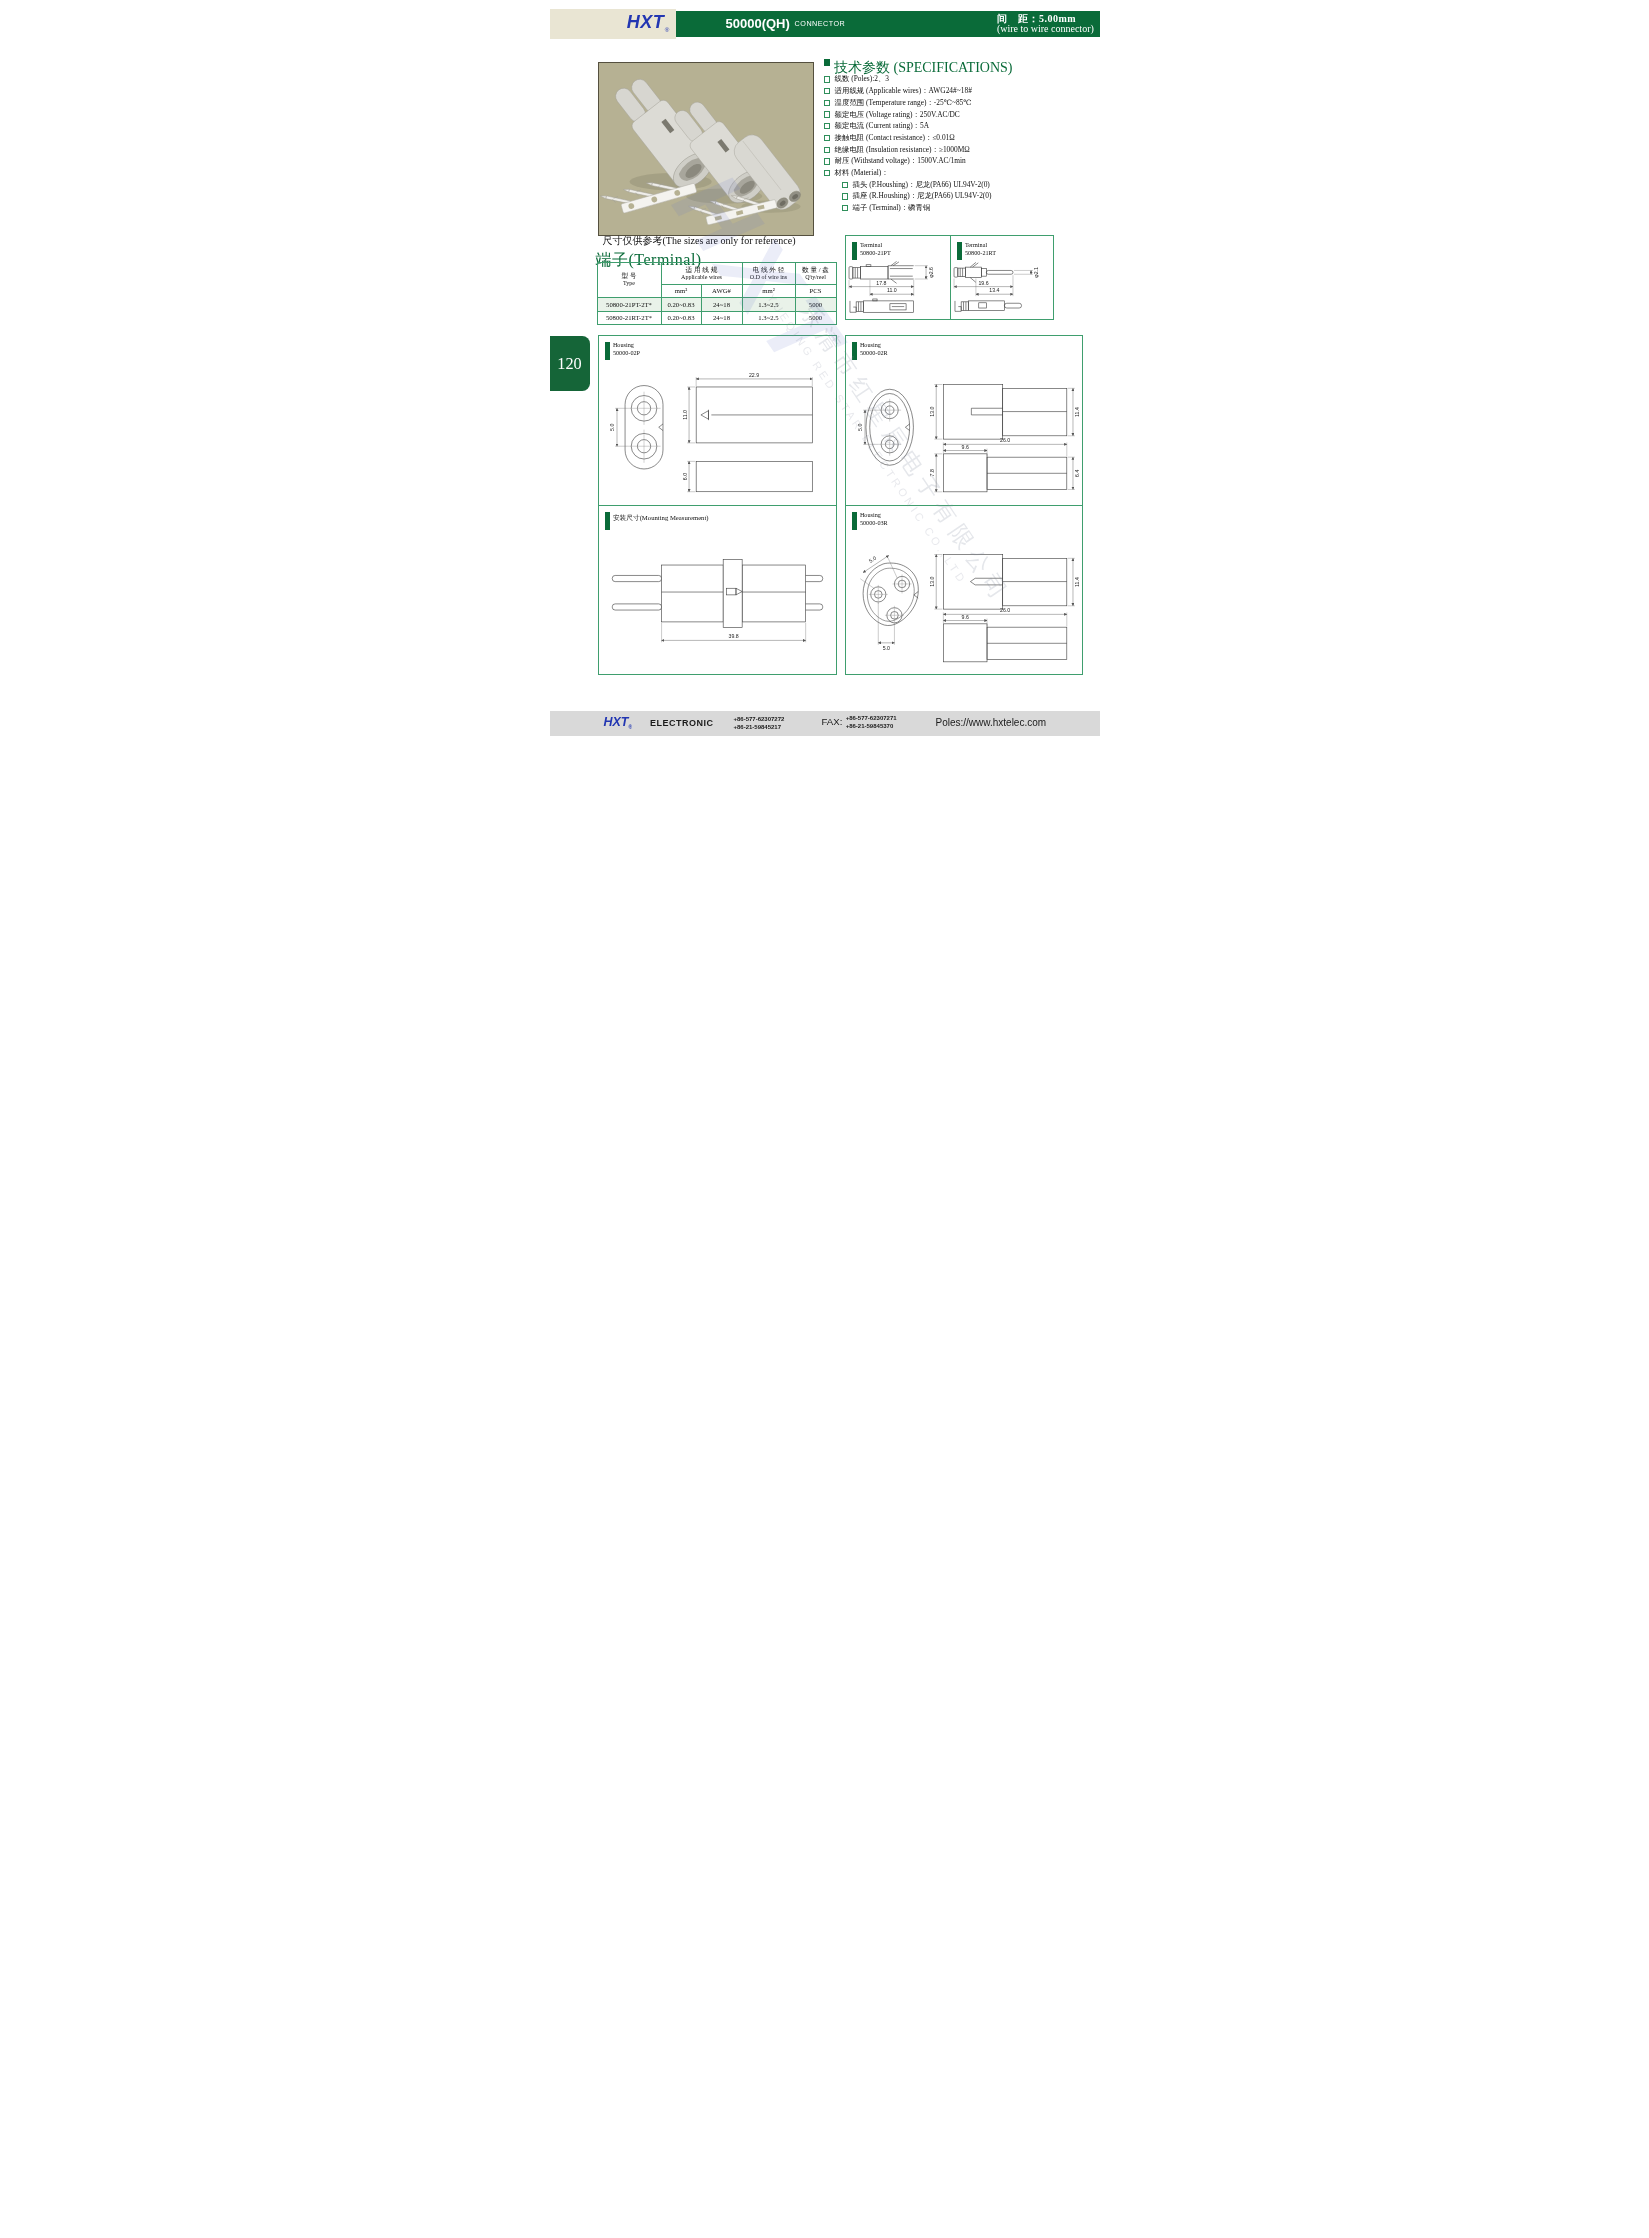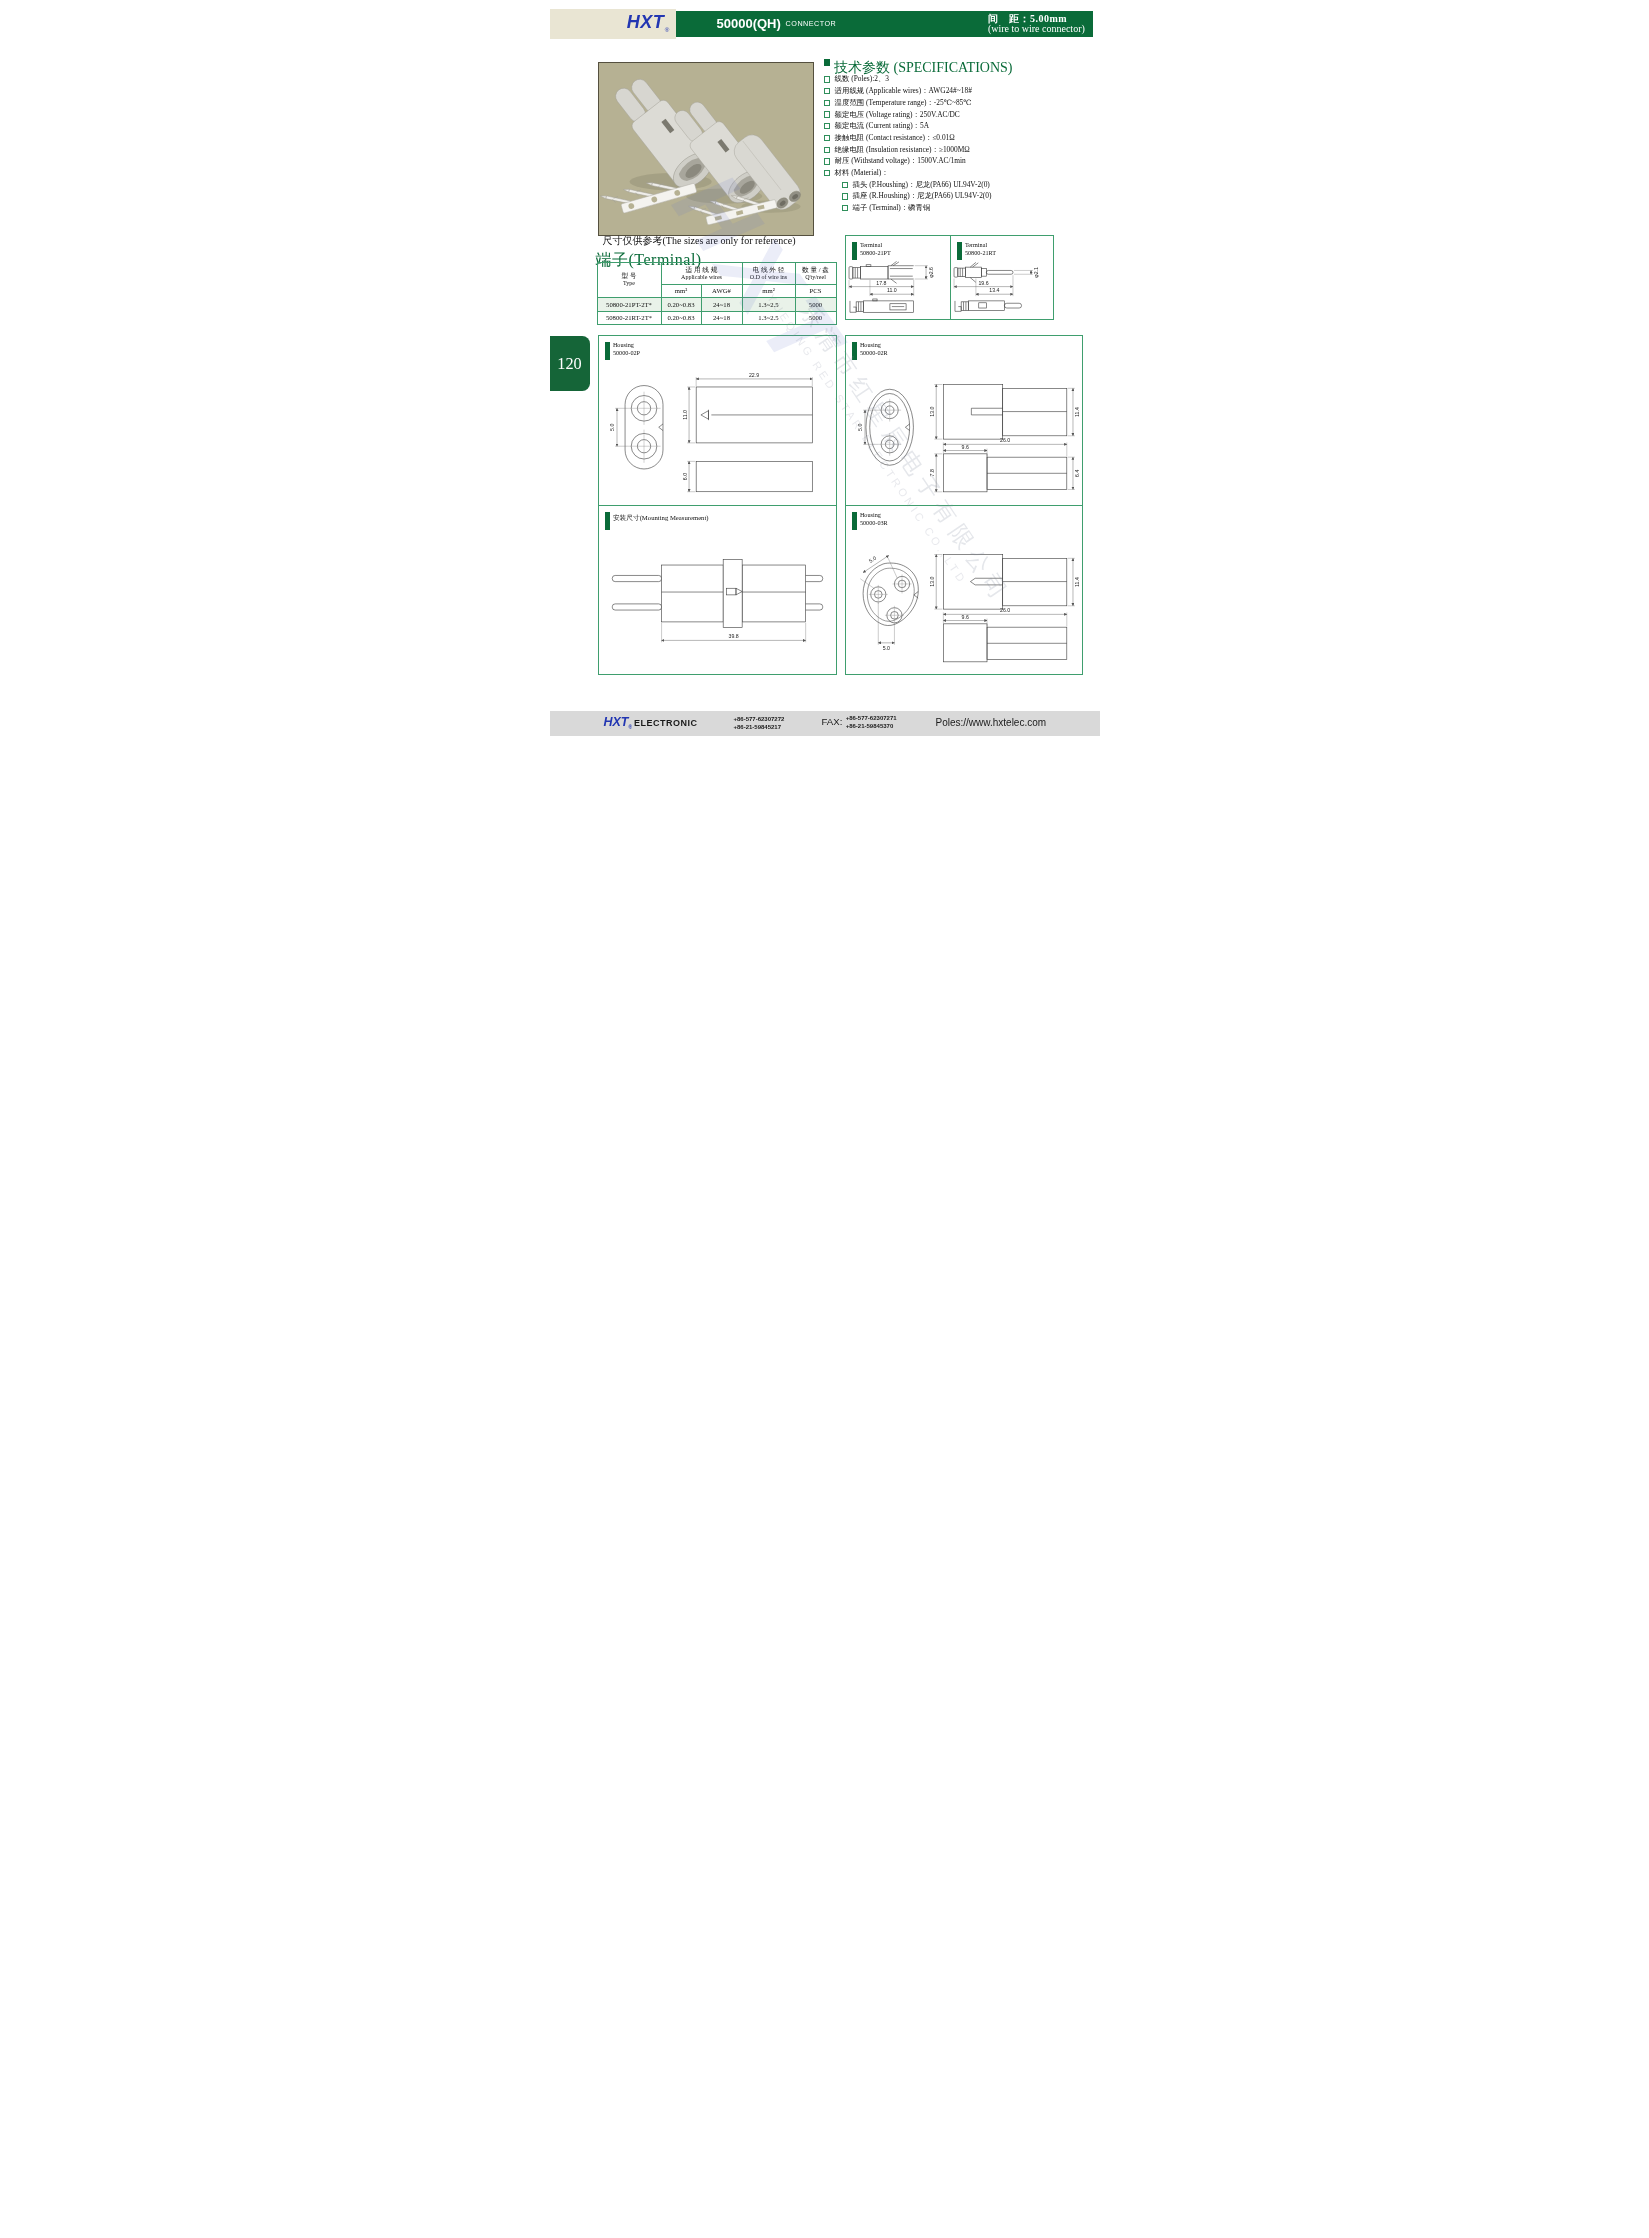--- a/index.html
+++ b/index.html
@@ -5,21 +5,21 @@
   html,body{margin:0;padding:0;background:#ffffff;}
   #page{position:relative;width:550px;height:746px;margin:0 auto;background:#fff;overflow:hidden;
         font-family:"Liberation Serif","DejaVu Serif",serif;color:#111;}
 
   
   .beige{position:absolute;left:0;top:8.6px;width:126px;height:30px;background:#e9e5d3;}
   .logo{position:absolute;right:5.7px;top:3.4px;font-family:"Liberation Sans","DejaVu Sans",sans-serif;
         font-style:italic;font-weight:bold;font-size:18px;color:#2236b2;letter-spacing:0.5px;}
   .logo .reg{font-size:6.2px;font-style:normal;font-weight:normal;vertical-align:-3.8px;margin-left:0.5px;}
   .greenbar{position:absolute;left:126px;top:10.5px;width:417px;height:26px;background:#0a6b39;color:#fff;
-        display:flex;align-items:center;}
+        display:flex;align-items:center;padding-left:9px;}
   .gb-title{margin-left:41px;font-family:"Liberation Sans","DejaVu Sans",sans-serif;font-weight:bold;font-size:13px;white-space:nowrap;}
   .gb-sub{margin-left:4.8px;font-family:"Liberation Sans","DejaVu Sans",sans-serif;font-size:7.2px;letter-spacing:0.5px;}
   .gb-right{margin-left:auto;margin-right:7.7px;text-align:left;font-size:10px;line-height:9.6px;white-space:nowrap;}
   .gb-right .l1{font-weight:bold;letter-spacing:0.5px;}
 
   
   .photo{position:absolute;left:48px;top:62px;width:216px;height:174px;border:1px solid #55503f;
          box-sizing:border-box;background:#b6b193;}
   .photo svg{display:block;width:100%;height:100%;}
   .caption{position:absolute;left:53px;top:234px;font-size:10px;}
@@ -68,21 +68,21 @@
 
   
   .tab{position:absolute;left:0;top:336px;width:40px;height:55px;background:#156538;color:#fff;
        border-radius:0 7.7px 7.7px 0;display:flex;align-items:center;justify-content:center;font-size:16.3px;}
 
   
   .footer{position:absolute;left:0;top:711px;width:550px;height:25px;background:#d9d9d9;}
   .f-logo{position:absolute;left:54px;top:4.3px;font-family:"Liberation Sans","DejaVu Sans",sans-serif;
           font-style:italic;font-weight:bold;font-size:12.5px;color:#2236b2;}
   .f-logo .reg{font-size:4.8px;font-style:normal;vertical-align:-2.9px;}
-  .f-elec{font-style:normal;font-size:9px;color:#1a1a1a;letter-spacing:0.5px;margin-left:2px;}
+  .f-elec{font-style:normal;font-size:9px;color:#1a1a1a;letter-spacing:0.5px;margin-left:18px;}
   .f-phones{position:absolute;left:184px;top:4.3px;font-family:"Liberation Sans","DejaVu Sans",sans-serif;
             font-weight:bold;font-size:6px;line-height:8.1px;color:#1a1a1a;}
   .f-fax{position:absolute;left:272px;top:2.9px;display:flex;align-items:center;color:#1a1a1a;}
   .f-fax .lbl{font-family:"Liberation Sans","DejaVu Sans",sans-serif;font-size:9.6px;margin-right:3.4px;}
   .f-fax .nums{font-family:"Liberation Sans","DejaVu Sans",sans-serif;font-weight:bold;font-size:6px;line-height:8.1px;}
   .f-web{position:absolute;left:386px;top:6.2px;font-family:"Liberation Sans","DejaVu Sans",sans-serif;
          font-size:10px;color:#1a1a1a;}
 
   
   .wm{position:absolute;pointer-events:none;white-space:nowrap;z-index:6;}

